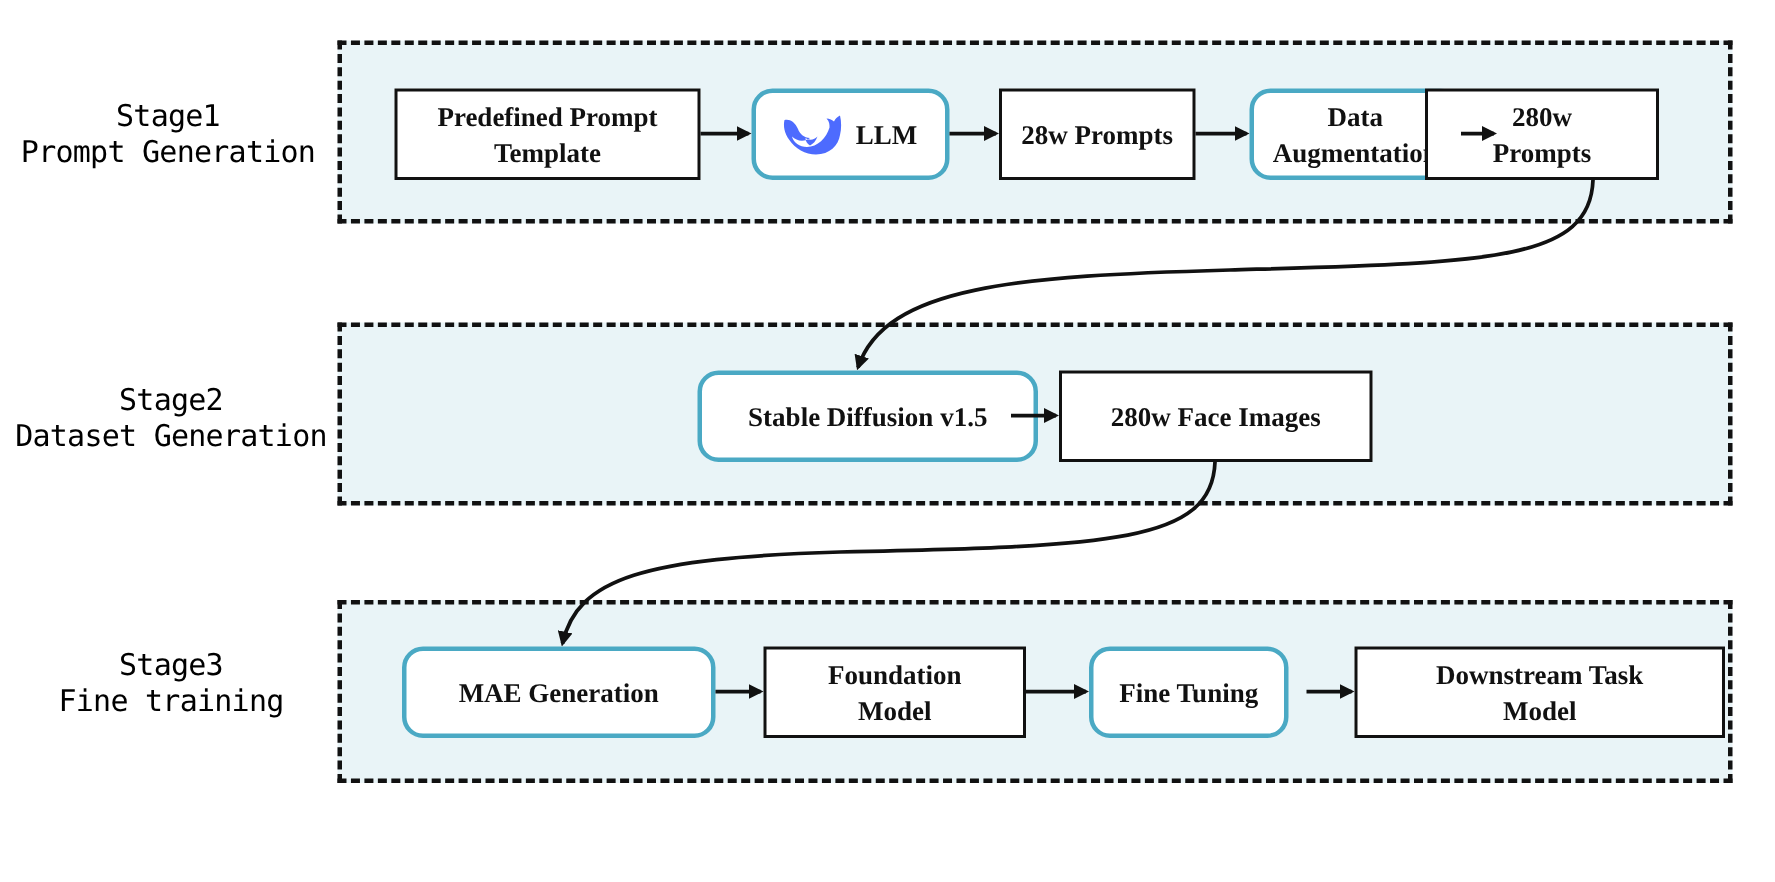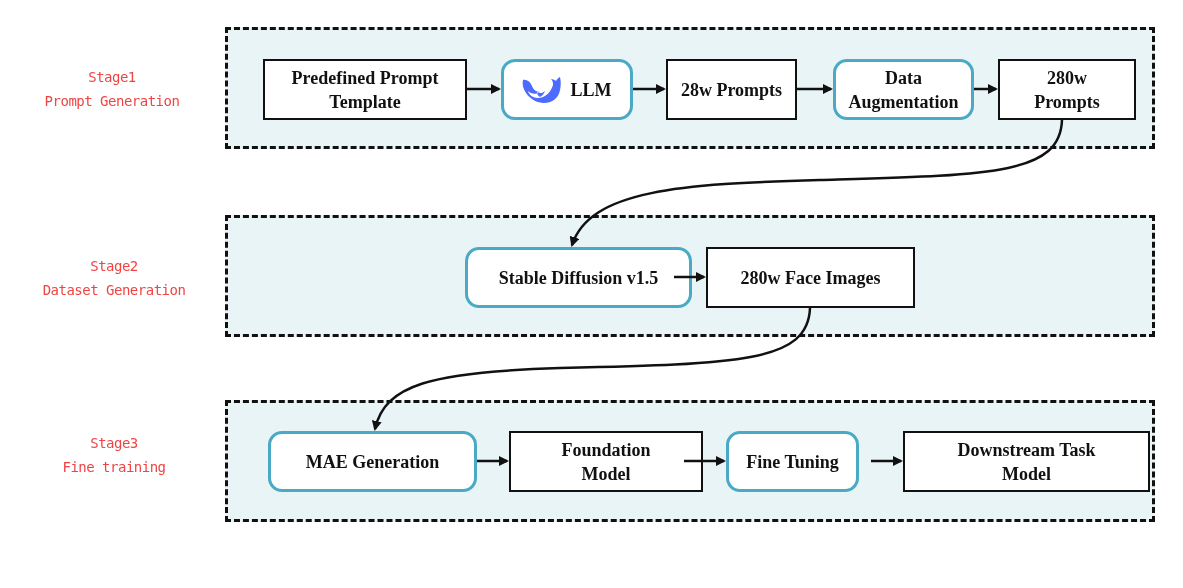--- a/index.html
+++ b/index.html
@@ -1,17 +1,17 @@
 <!DOCTYPE html>
 <html><head>
 <meta charset="utf-8">
 <style>
   html, body { margin:0; padding:0; background:#ffffff; }
   body { width:1183px; height:588px; position:relative; overflow:hidden; font-family:"Liberation Serif", serif; }
-  .stage-label { position:absolute; width:220px; text-align:center; font-family:"DejaVu Sans Mono", "Liberation Mono", monospace; font-size:14px; line-height:24px; color:#ef4444; letter-spacing:-0.5px; }
+  .stage-label { position:absolute; width:220px; text-align:center; font-family:"DejaVu Sans Mono", "Liberation Mono", monospace; font-size:20px; line-height:24px; color:#000000; letter-spacing:-0.5px; }
   .panel { position:absolute; left:225px; width:930px; height:122px; background:#e9f4f7; border:3px dashed #111; box-sizing:border-box; }
   .node { position:absolute; box-sizing:border-box; height:61px; display:flex; align-items:center; justify-content:center; text-align:center; font-weight:bold; font-size:18px; line-height:24px; color:#111; background:#fff; }
   .node.rect { border:2.5px solid #111; }
   .node.round { border:3px solid #4aa9c4; border-radius:14px; }
   .node .lbl { white-space:pre-line; }
   svg.overlay { position:absolute; left:0; top:0; width:1183px; height:588px; pointer-events:none; }
   .whale { width:40px; height:34px; margin-right:8px; }
 </style>
 </head>
 <body>
@@ -44,36 +44,36 @@
   </svg>
   <span class="lbl">LLM</span>
 </div>
 <div class="node rect" style="left:666px; top:59px; width:131px;">
   <span class="lbl">28w Prompts</span>
 </div>
 <div class="node round" style="left:833px; top:59px; width:141px;">
   <span class="lbl">Data
 Augmentation</span>
 </div>
-<div class="node rect" style="left:998px; top:59px; width:138px;">
+<div class="node rect" style="left:950px; top:59px; width:156px;">
   <span class="lbl">280w
 Prompts</span>
 </div>
 
 <div class="node round" style="left:465px; top:247px; width:227px;">
   <span class="lbl">Stable Diffusion v1.5</span>
 </div>
 <div class="node rect" style="left:706px; top:247px; width:209px;">
   <span class="lbl">280w Face Images</span>
 </div>
 
 <div class="node round" style="left:268px; top:431px; width:209px;">
   <span class="lbl">MAE Generation</span>
 </div>
-<div class="node rect" style="left:509px; top:431px; width:194px;">
+<div class="node rect" style="left:509px; top:431px; width:175px;">
   <span class="lbl">Foundation
 Model</span>
 </div>
 <div class="node round" style="left:726px; top:431px; width:133px;">
   <span class="lbl">Fine Tuning</span>
 </div>
 <div class="node rect" style="left:903px; top:431px; width:247px;">
   <span class="lbl">Downstream Task
 Model</span>
 </div>

